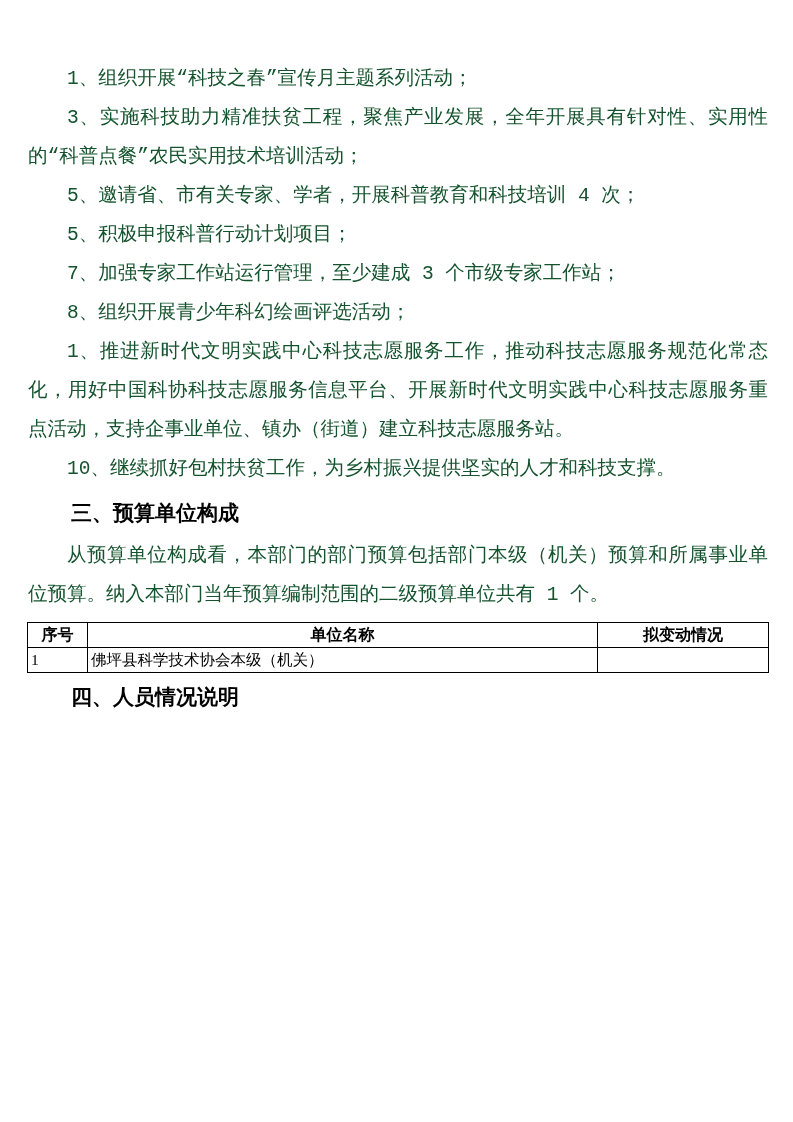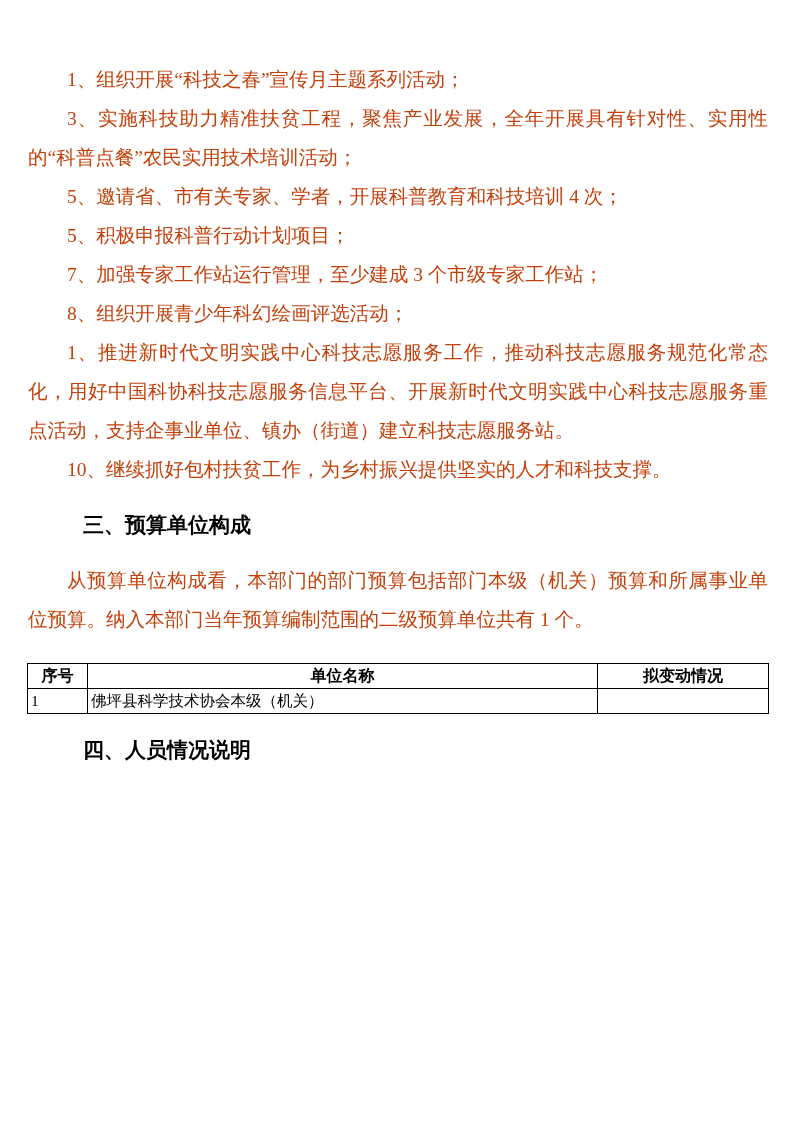--- a/index.html
+++ b/index.html
@@ -9,42 +9,42 @@
     height: 1122px;
     margin: 0 auto;
     background: #ffffff;
     overflow: hidden;
     box-sizing: border-box;
     padding: 60px 25px 0 28px;
     color: #000000;
   }
   .body-para {
     margin: 0;
-    font-family: Liberation Serif, serif;
+    font-family: Liberation Mono, monospace;
     font-size: 19.5px;
     line-height: 39px;
     text-align: justify;
     text-indent: 2em;
-    color: #c2410c;
+    color: #14532d;
     word-break: break-all;
   }
   .section-heading {
-    margin: 16px;
+    margin: 4px;
     font-family: "Liberation Sans", "DejaVu Sans", sans-serif;
     font-weight: 700;
     font-size: 21px;
     line-height: 40px;
     text-indent: 1.86em;
     color: #000000;
   }
   table.units-table {
     border-collapse: collapse;
     table-layout: fixed;
     width: 741px;
-    margin: 24px 0 2px -1px;
+    margin: 7px 0 2px -1px;
     font-size: 16px;
   }
   table.units-table th {
     font-family: "Liberation Sans", "DejaVu Sans", sans-serif;
     font-weight: 700;
     text-align: center;
     border: 1.5px solid #000000;
     height: 25px;
     padding: 0 3px;
     box-sizing: border-box;

